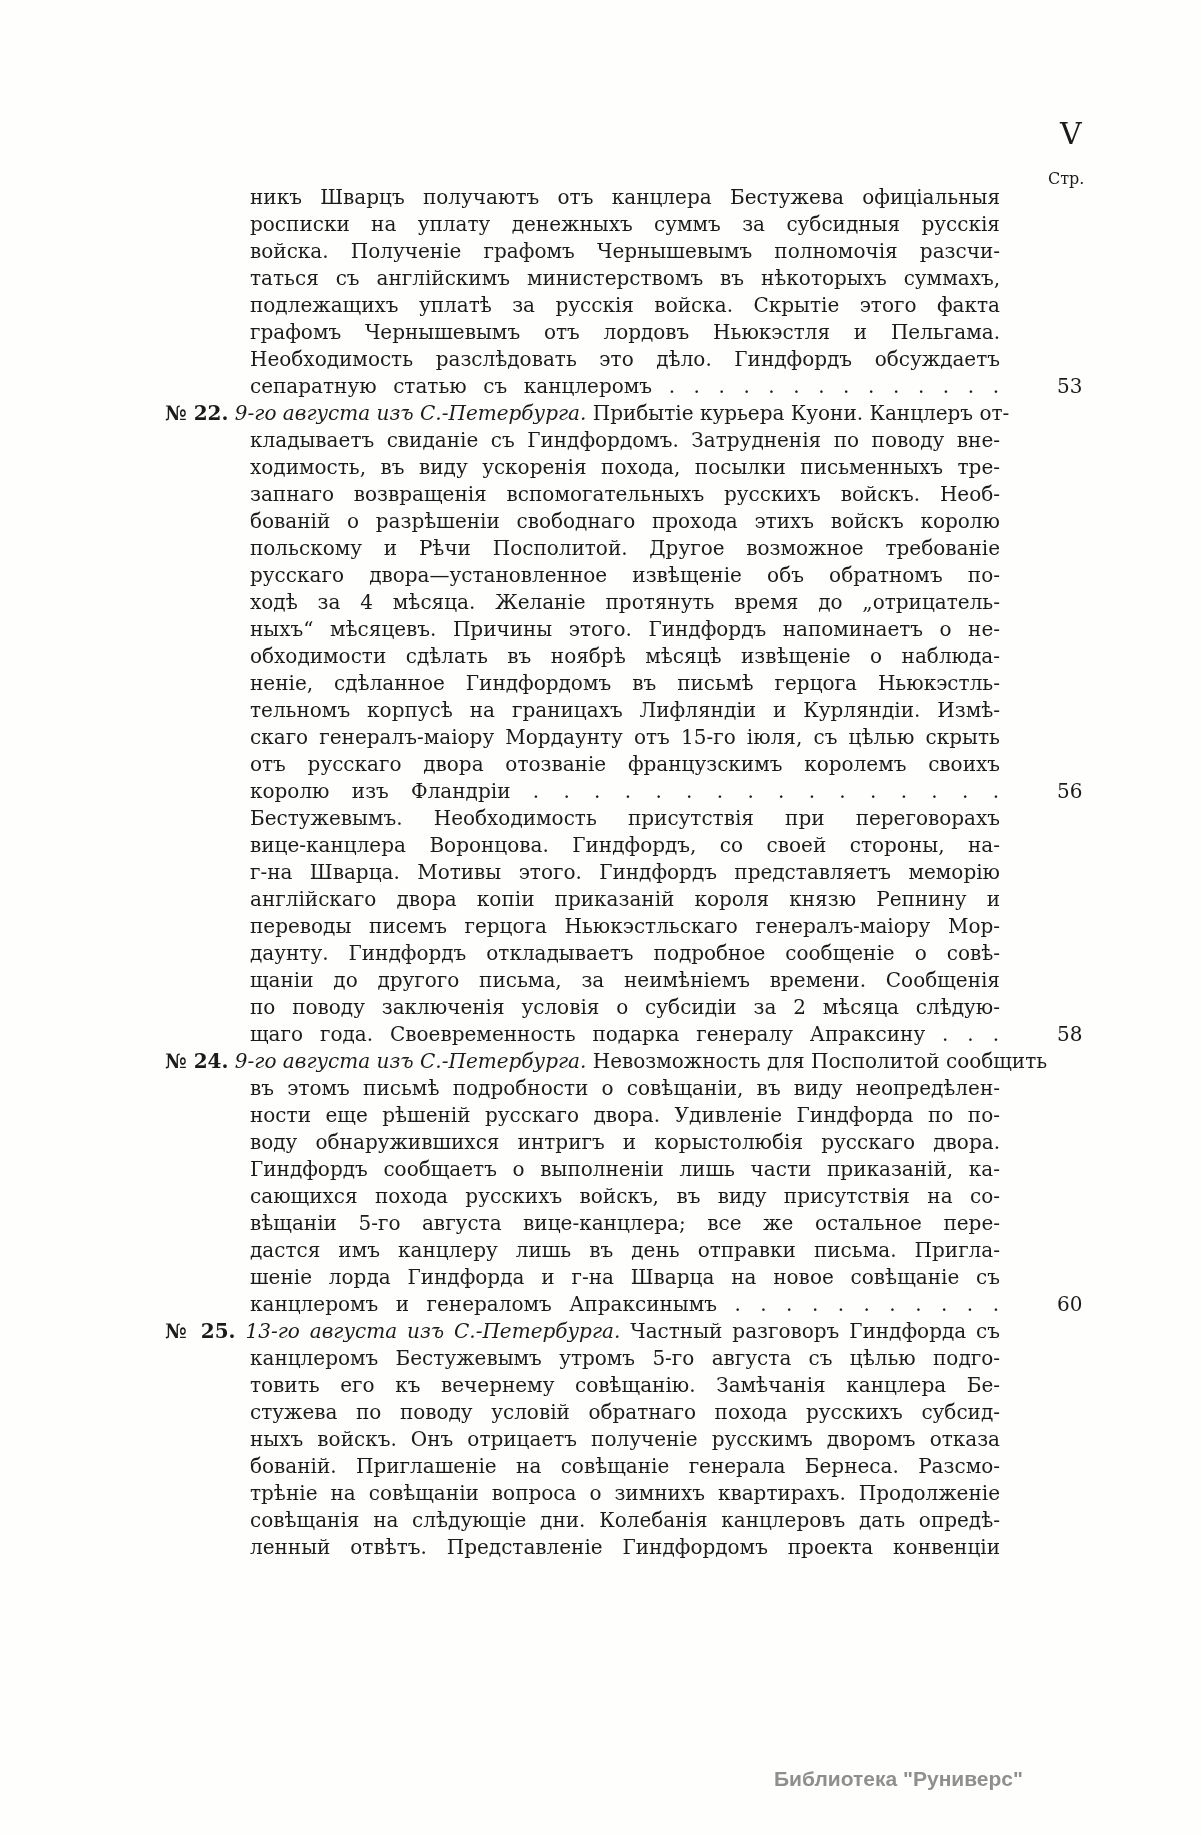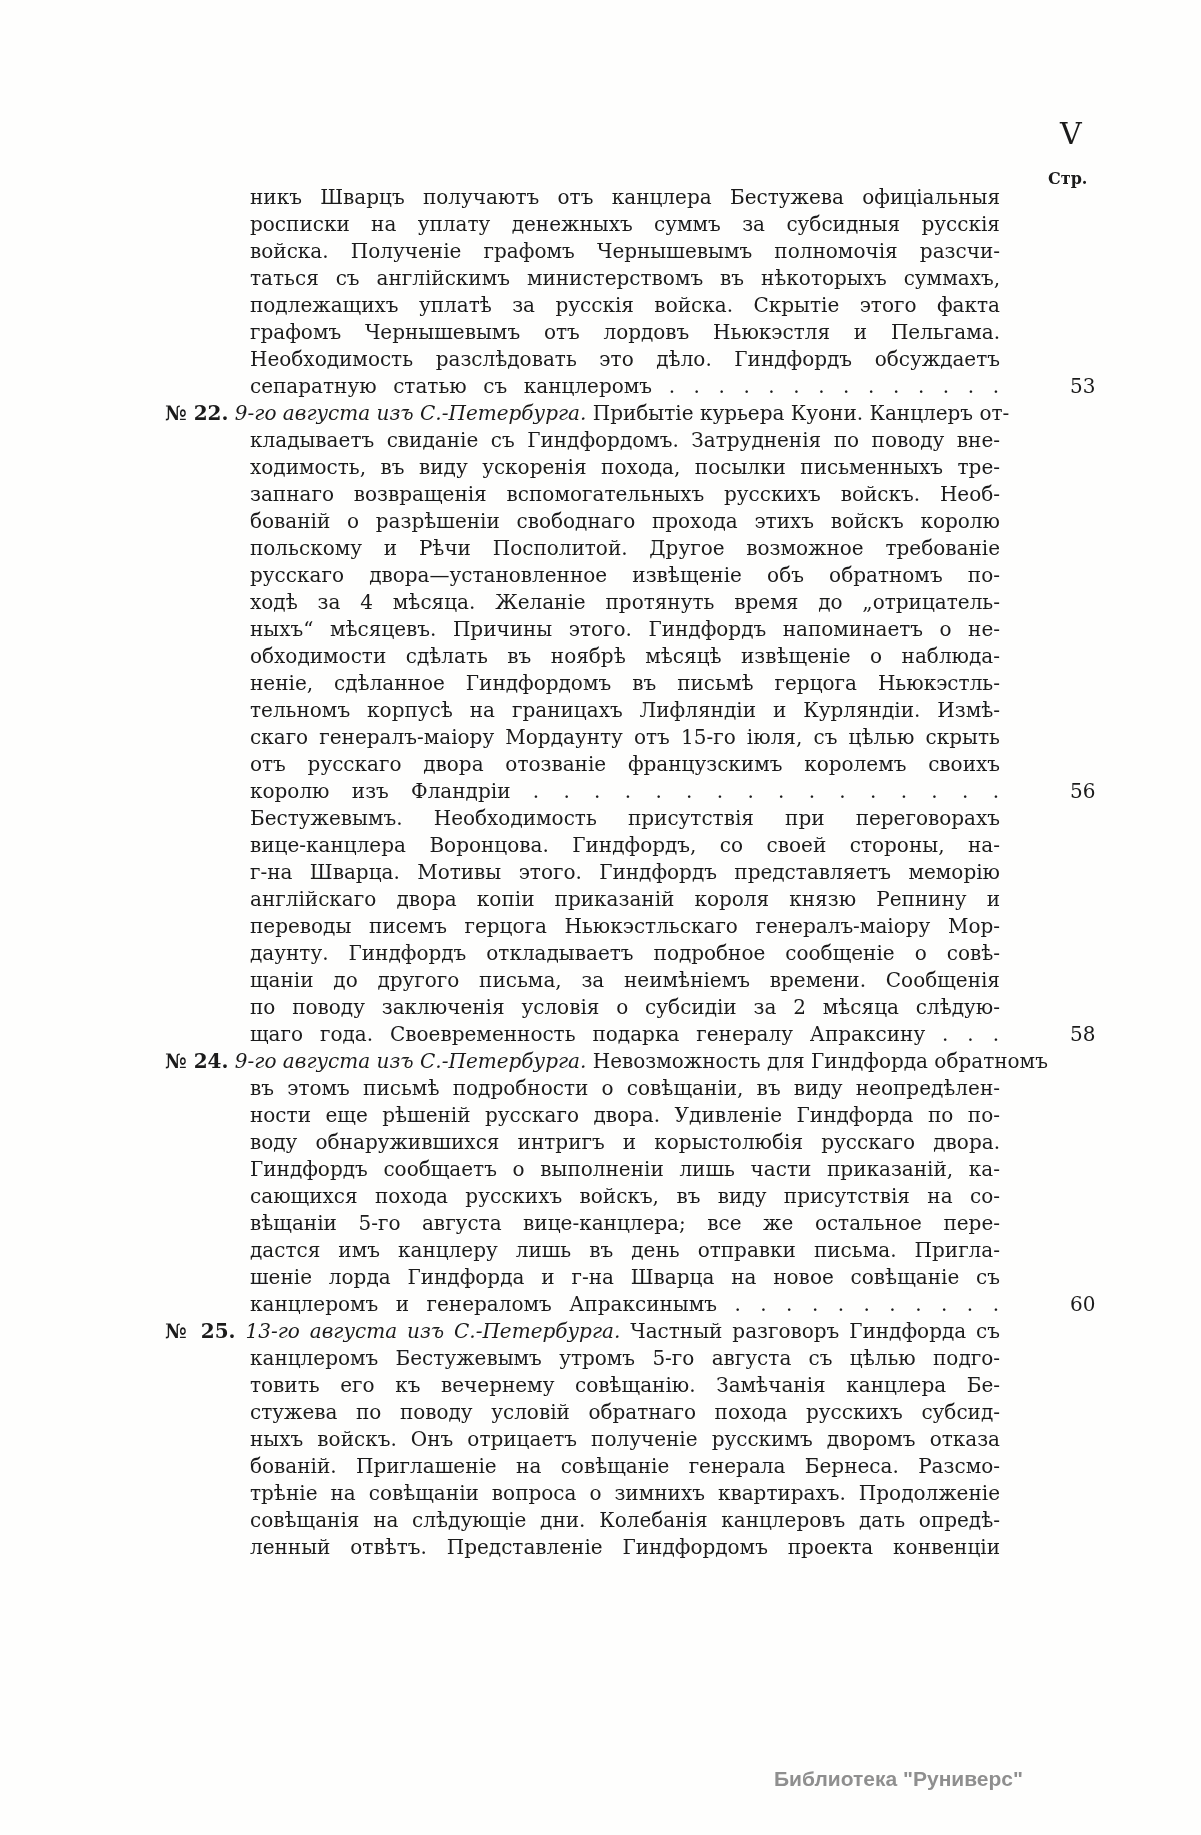--- a/index.html
+++ b/index.html
@@ -10,41 +10,41 @@
     background:#fefefd;
     font-family:"DejaVu Serif", serif;
     color:#1b1b1b;
   }
   .folio{
     position:absolute;left:1060px;top:116px;
     font-size:30px;letter-spacing:1px;
   }
   .str-header{
     position:absolute;left:1048px;top:169px;
-    font-size:16px;font-weight:bold;
+    font-size:16px;font-weight:normal;
   }
   #toc{
     position:absolute;left:165px;top:184px;width:835px;
   }
   .entry{margin:0;padding:0;}
   .line{
     position:relative;
     height:27px;line-height:27px;
     font-size:20px;
     white-space:nowrap;
     text-align:justify;
     text-align-last:justify;
   }
   .line.cont{padding-left:85px;}
   .num{font-weight:bold;}
   .date{font-style:italic;}
   .dots{letter-spacing:1px;}
   .pageref{
     position:absolute;left:calc(100% + 57px);top:0;
-    font-size:20px;text-align:left;margin-left:13px;
+    font-size:20px;text-align:left;
   }
   .watermark{
     position:absolute;left:774px;top:1767px;
     font-family:"Liberation Sans", sans-serif;
     font-size:21px;font-weight:bold;color:#8f8f8f;
     white-space:nowrap;
   }
 </style>
 </head>
 <body>
@@ -85,21 +85,21 @@
       <div class="line cont"><span>вице-канцлера Воронцова. Гиндфордъ, со своей стороны, на-</span></div>
       <div class="line cont"><span>г-на Шварца. Мотивы этого. Гиндфордъ представляетъ меморію</span></div>
       <div class="line cont"><span>англійскаго двора копіи приказаній короля князю Репнину и</span></div>
       <div class="line cont"><span>переводы писемъ герцога Ньюкэстльскаго генералъ-маіору Мор-</span></div>
       <div class="line cont"><span>даунту. Гиндфордъ откладываетъ подробное сообщеніе о совѣ-</span></div>
       <div class="line cont"><span>щаніи до другого письма, за неимѣніемъ времени. Сообщенія</span></div>
       <div class="line cont"><span>по поводу заключенія условія о субсидіи за 2 мѣсяца слѣдую-</span></div>
       <div class="line cont"><span>щаго года. Своевременность подарка генералу Апраксину</span> <span class="dots">. . .</span><span class="pageref">58</span></div>
     </div>
     <div class="entry">
-      <div class="line first"><span class="num">№ 24.</span> <span class="date">9-го августа изъ С.-Петербурга.</span> <span>Невозможность для Гиндфорда обратномъ</span></div>
+      <div class="line first"><span class="num">№ 24.</span> <span class="date">9-го августа изъ С.-Петербурга.</span> <span>Невозможность для Посполитой сообщить</span></div>
       <div class="line cont"><span>въ этомъ письмѣ подробности о совѣщаніи, въ виду неопредѣлен-</span></div>
       <div class="line cont"><span>ности еще рѣшеній русскаго двора. Удивленіе Гиндфорда по по-</span></div>
       <div class="line cont"><span>воду обнаружившихся интригъ и корыстолюбія русскаго двора.</span></div>
       <div class="line cont"><span>Гиндфордъ сообщаетъ о выполненіи лишь части приказаній, ка-</span></div>
       <div class="line cont"><span>сающихся похода русскихъ войскъ, въ виду присутствія на со-</span></div>
       <div class="line cont"><span>вѣщаніи 5-го августа вице-канцлера; все же остальное пере-</span></div>
       <div class="line cont"><span>дастся имъ канцлеру лишь въ день отправки письма. Пригла-</span></div>
       <div class="line cont"><span>шеніе лорда Гиндфорда и г-на Шварца на новое совѣщаніе съ</span></div>
       <div class="line cont"><span>канцлеромъ и генераломъ Апраксинымъ</span> <span class="dots">. . . . . . . . . . .</span><span class="pageref">60</span></div>
     </div>

